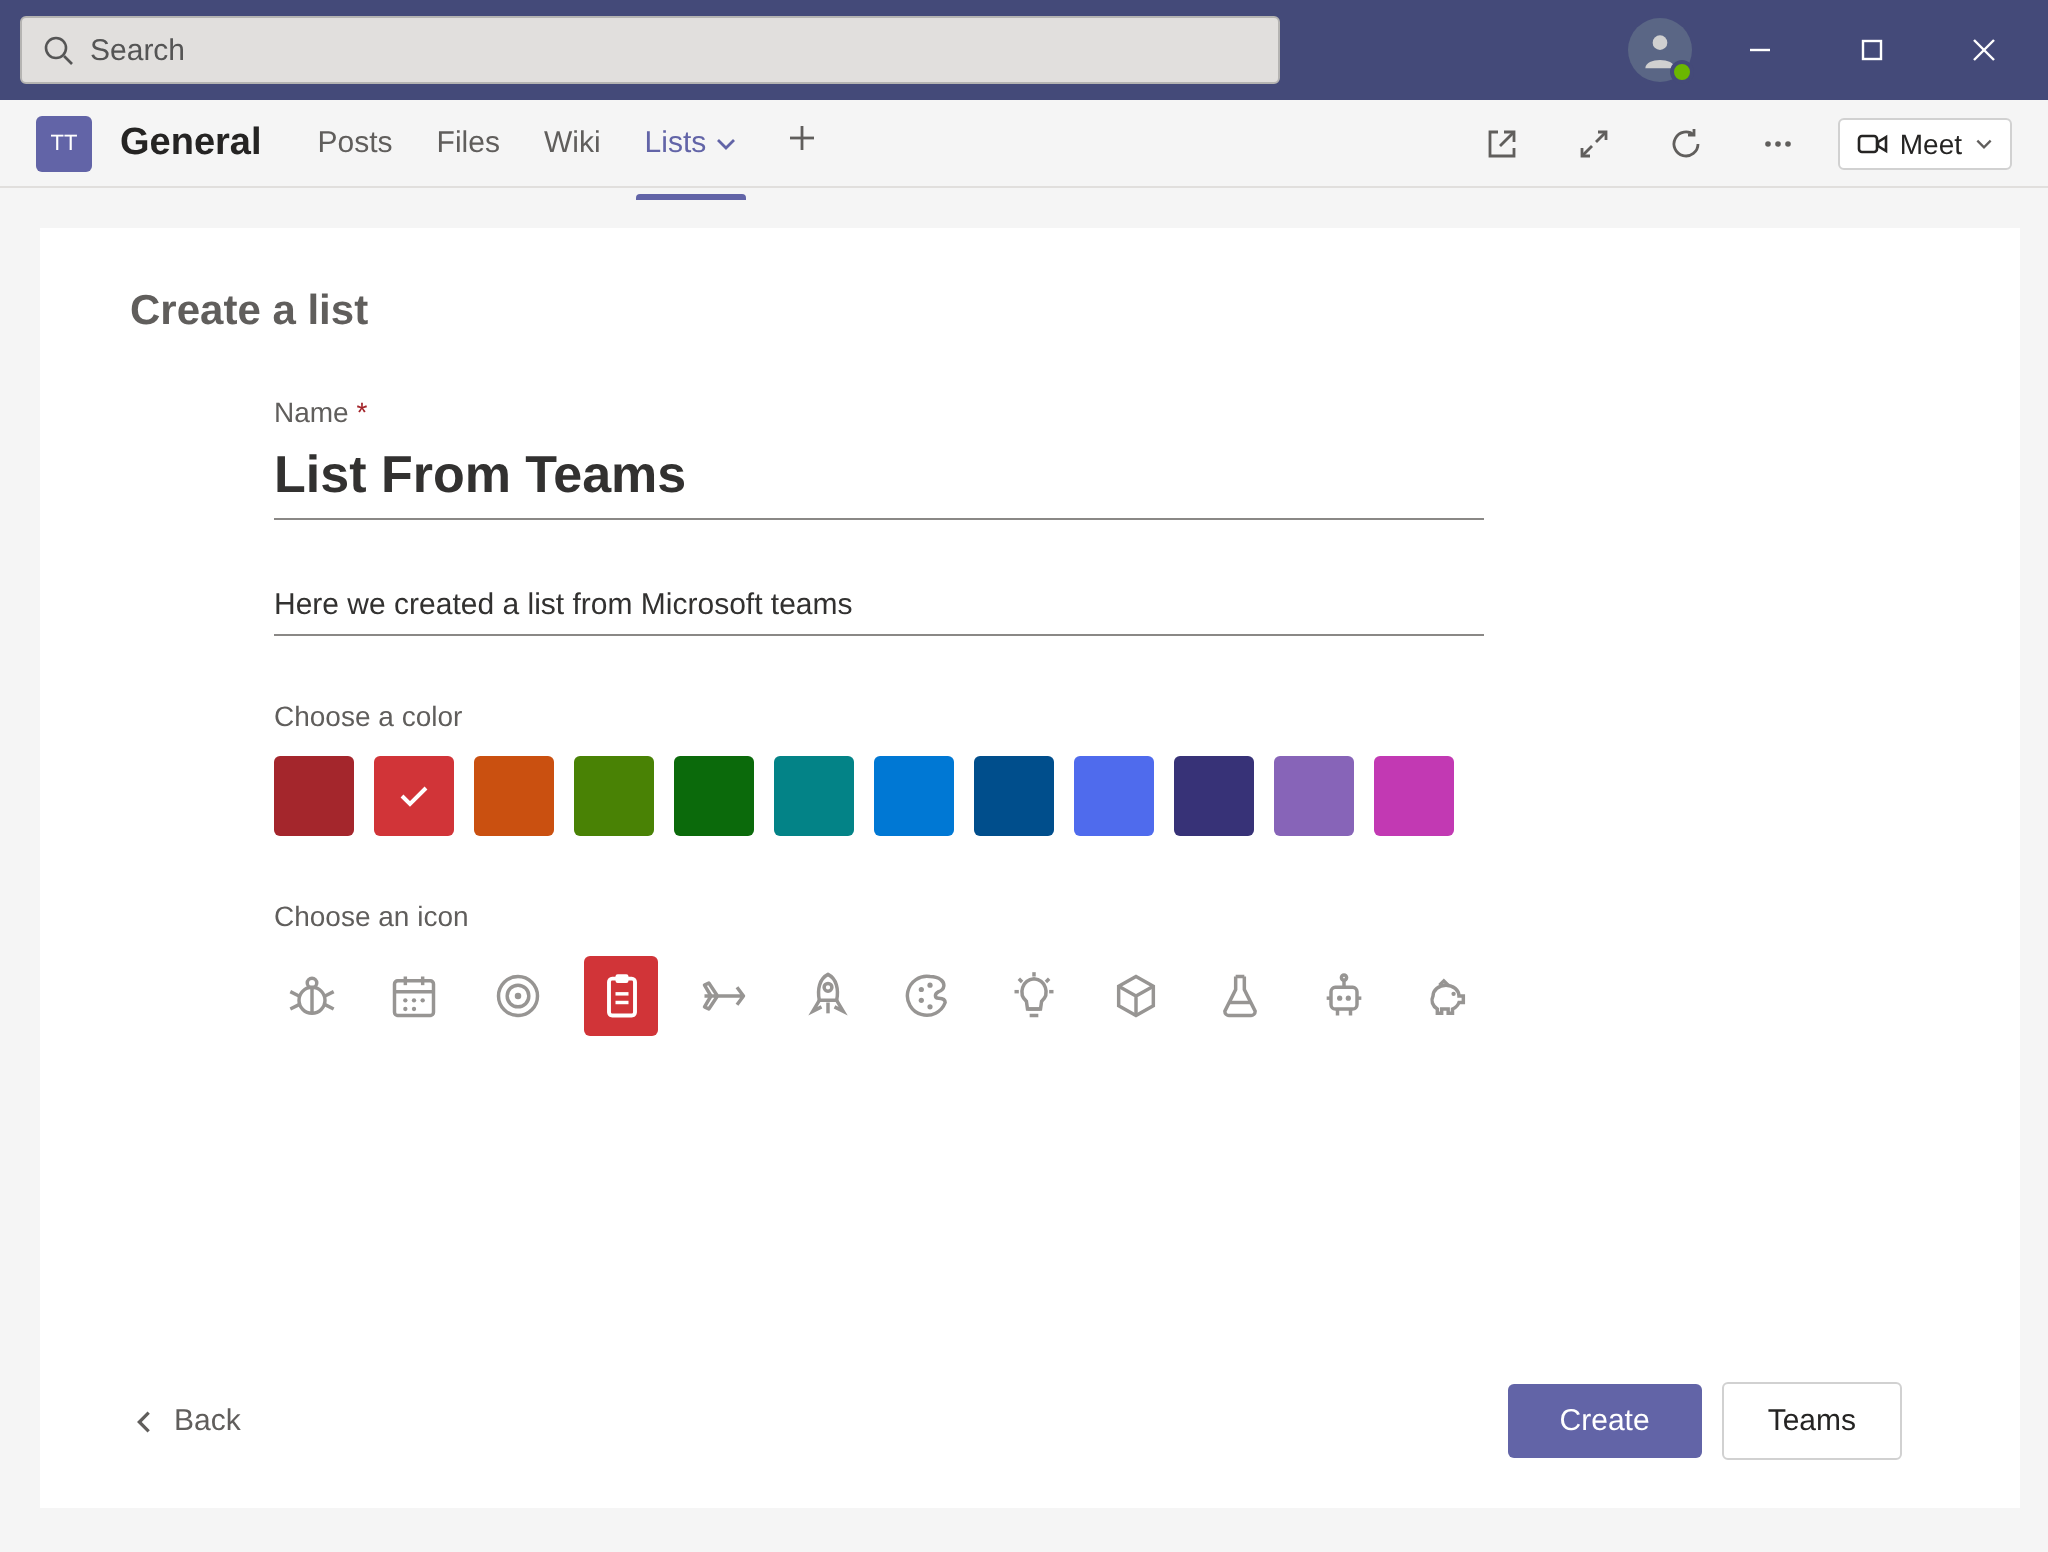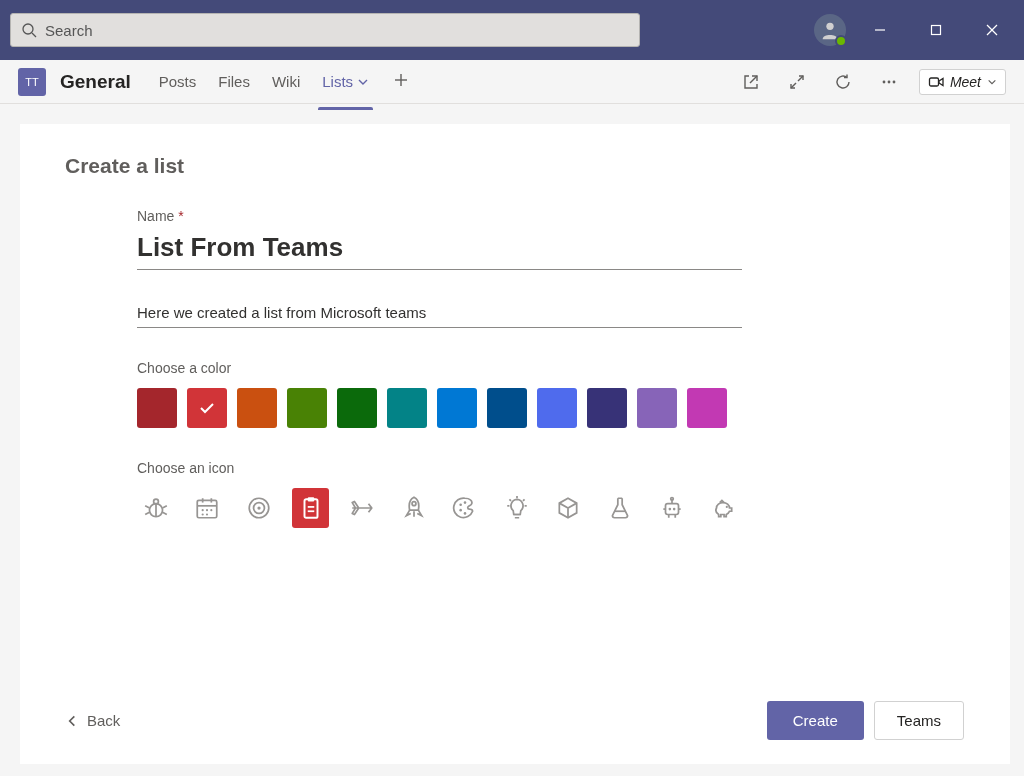--- a/index.html
+++ b/index.html
@@ -1,61 +1,61 @@
 <!DOCTYPE html>
 <html><head>
 <meta charset="utf-8">
 <style>
 * { box-sizing: border-box; margin: 0; padding: 0; }
 body { font-family: "Segoe UI", sans-serif; width: 1024px; height: 776px; background: #f5f5f5; overflow: hidden; }
 
 
-.title-bar { height: 60px; background: #444a79; display: flex; align-items: center; padding: 0 10px; gap: 12px; }
+.title-bar { height: 50px; background: #444a79; display: flex; align-items: center; padding: 0 10px; gap: 12px; }
 .search { flex: 0 0 630px; height: 34px; background: #e1dfdd; border-radius: 3px; display: flex; align-items: center; padding: 0 10px; gap: 8px; border: 1px solid #b5b4b2;}
 .search input { border: none; background: transparent; outline: none; font-size: 15px; flex: 1; color: #323130; }
 .search input::placeholder { color: #555; }
 .tb-spacer { flex: 1; }
 .avatar { width: 32px; height: 32px; border-radius: 50%; background: #5a6685; position: relative; display: flex; align-items: center; justify-content: center;}
 .avatar .presence { position: absolute; bottom: -1px; right: -1px; width: 12px; height: 12px; border-radius: 50%; background: #6bb700; border: 2px solid #444a79; }
 .win-btn { width: 44px; height: 44px; display: flex; align-items: center; justify-content: center; color: #fff; cursor: pointer; }
 .win-btn svg { stroke: #fff; }
 
 
 .channel-bar { height: 44px; background: #f5f5f5; border-bottom: 1px solid #e1dfdd; display: flex; align-items: center; padding: 0 18px; gap: 14px; }
 .team-badge { width: 28px; height: 28px; background: #6264a7; color: #fff; font-size: 11px; border-radius: 3px; display: flex; align-items: center; justify-content: center; }
 .channel-name { font-weight: 700; font-size: 19px; color: #252423; margin-right: 10px;}
 .tab { font-size: 15px; color: #605e5c; cursor: pointer; padding: 0 4px; height: 56px; display: flex; align-items: center; position: relative; }
 .tab.active { color: #6264a7; font-weight: 400;}
 .tab.active::after { content: ""; position: absolute; bottom: 0; left: 0; right: 0; height: 3px; background: #6264a7; border-radius: 2px 2px 0 0;}
 .tab .chev { margin-left: 4px; }
 .plus-tab { color: #605e5c; font-size: 20px; padding: 0 6px; cursor: pointer;}
 .header-spacer { flex: 1; }
 .hbtn { width: 32px; height: 32px; display: flex; align-items: center; justify-content: center; color: #605e5c; cursor: pointer; }
-.meet-btn { display: flex; align-items: center; gap: 6px; background: #fff; border: 1px solid #d1d1d1; border-radius: 3px; padding: 4px 8px; font-size: 14px; color: #252423; cursor: pointer; font-style: italic;}
+.meet-btn { display: flex; align-items: center; gap: 6px; background: #fff; border: 1px solid #d1d1d1; border-radius: 3px; padding: 4px 8px; font-size: 14px; color: #252423; cursor: pointer;}
 .meet-btn svg { color: #252423; }
 
 
 .panel { background: #fff; margin: 20px 0 0 20px; width: 990px; height: 640px; padding: 30px 45px; position: relative; }
 .panel-title { font-size: 21px; font-weight: 600; color: #605e5c; margin-bottom: 30px; }
 .form { margin-left: 72px; width: 605px; }
 .field { margin-bottom: 32px; }
 .field-label { font-size: 14px; color: #605e5c; margin-bottom: 6px; display: block; }
 .req { color: #a4262c; }
 .name-value { font-size: 26px; font-weight: 600; color: #323130; border: none; border-bottom: 1px solid #8a8886; width: 100%; outline: none; padding: 2px 0 6px 0;}
 .desc-value { font-size: 15px; color: #323130; border: none; border-bottom: 1px solid #8a8886; width: 100%; outline: none; padding: 2px 0 6px 0;}
 .section-label { font-size: 14px; color: #605e5c; margin-bottom: 12px; }
 .swatch-row { display: flex; gap: 10px; }
 .swatch { width: 40px; height: 40px; border-radius: 3px; cursor: pointer; display: flex; align-items: center; justify-content: center; color: #fff;}
 .icon-row { display: flex; gap: 14px; align-items: center;}
 .icon-btn { width: 40px; height: 40px; border-radius: 3px; display: flex; align-items: center; justify-content: center; color: #979593; cursor: pointer;}
 .icon-btn.selected { background: #d13438; color: #fff; }
 .icon-btn svg { width: 26px; height: 26px; }
 
 
-.footer { position: absolute; left: 45px; right: 46px; bottom: 24px; display: flex; }
+.footer { position: absolute; left: 45px; right: 59px; bottom: 24px; display: flex; align-items: center; }
 .back-btn { display: flex; align-items: center; gap: 8px; color: #605e5c; font-size: 15px; cursor: pointer;}
 .ftr-spacer { flex: 1; }
 .primary-btn { background: #6264a7; color: #fff; border: none; padding: 10px 26px; font-size: 15px; border-radius: 3px; cursor: pointer; margin-right: 10px;}
 .secondary-btn { background: #fff; color: #252423; border: 1px solid #d1d1d1; padding: 10px 22px; font-size: 15px; border-radius: 3px; cursor: pointer;}
 </style>
 </head>
 <body>
 
 <div class="title-bar">
   <div class="search">

